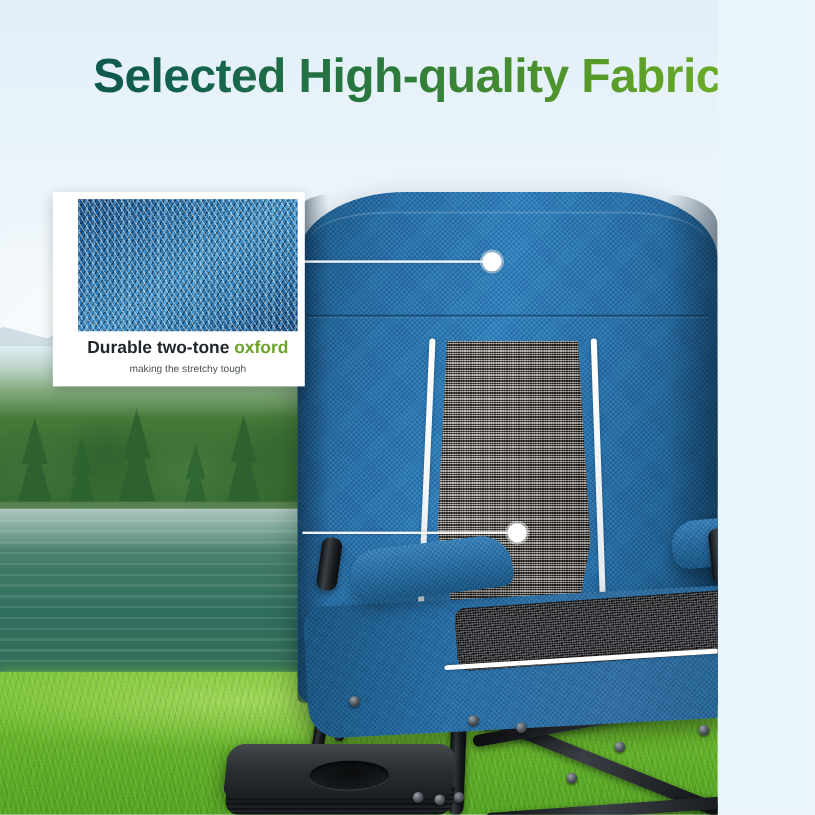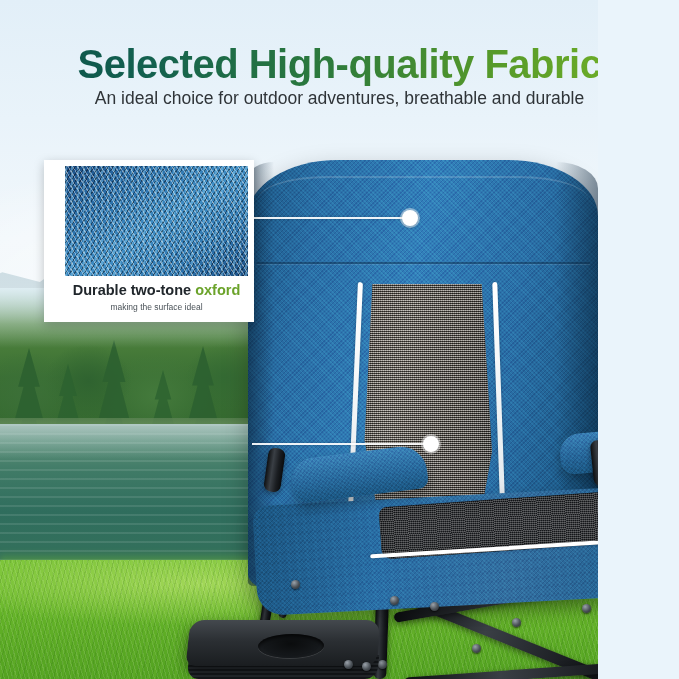--- a/index.html
+++ b/index.html
@@ -412,26 +412,25 @@
     <div class="bolt" style="left:362px;top:662px;"></div>
   </div>
 
   <div class="conn" style="left:252px;top:217px;width:162px;"></div>
   <div class="dot" style="left:402px;top:210px;"></div>
 
   <div class="conn" style="left:252px;top:443px;width:182px;"></div>
   <div class="dot" style="left:423px;top:436px;"></div>
 
   <div class="title">Selected High-quality Fabric</div>
-  <div class="subtitle">An ideal choice for outdoor adventures, breathable and durable</div>
 
   <div class="card" id="card-oxford">
     <div class="card-img"></div>
     <div class="card-title">
       <span>Durable two-tone </span><em>oxford</em>
     </div>
     <div class="card-sub">
-      <div>making the surface ideal</div>
+      <div>making the stretchy tough</div>
     </div>
   </div>
 
 
 </div>
 
 </body></html>

